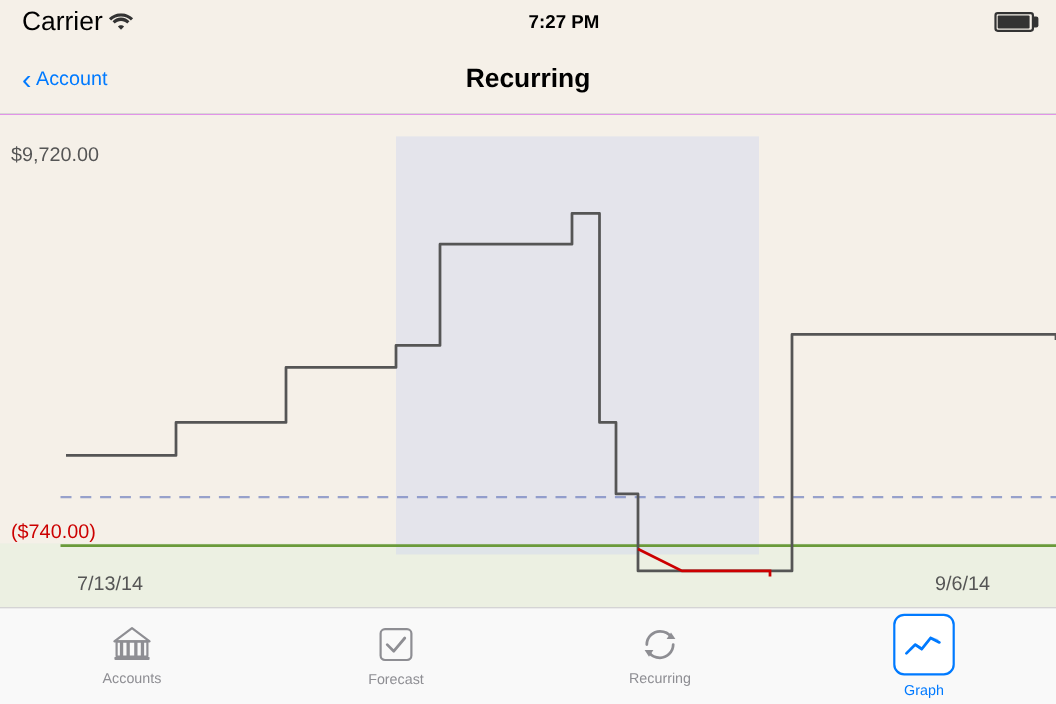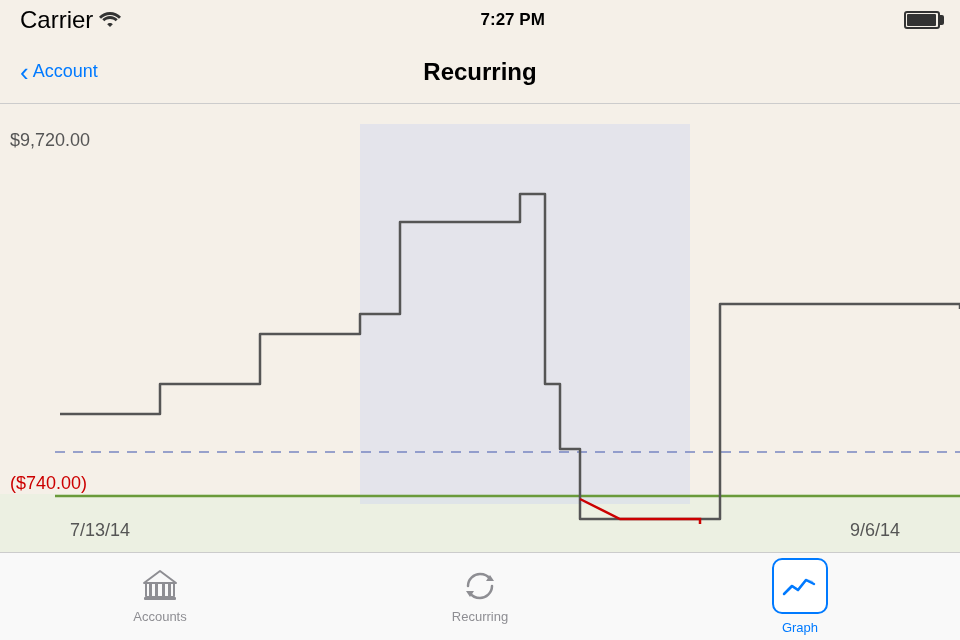--- a/index.html
+++ b/index.html
@@ -211,20 +211,28 @@
       <rect x="7" y="14" width="3" height="14" fill="#8e8e93"></rect>
       <rect x="13" y="14" width="3" height="14" fill="#8e8e93"></rect>
       <rect x="20" y="14" width="3" height="14" fill="#8e8e93"></rect>
       <rect x="26" y="14" width="3" height="14" fill="#8e8e93"></rect>
       <polygon points="18,2 2,14 34,14" fill="none" stroke="#8e8e93" stroke-width="2" stroke-linejoin="round"></polygon>
       <rect x="2" y="28" width="32" height="3" rx="1" fill="#8e8e93"></rect>
     </svg>
     <span class="tab-label">Accounts</span>
   </div>
 
+  <div class="tab-item">
+    <svg width="36" height="36" viewBox="0 0 36 36" fill="none">
+
+      <rect x="4" y="4" width="28" height="28" rx="4" fill="none" stroke="#8e8e93" stroke-width="2"></rect>
+      <polyline points="10,18 16,24 26,12" fill="none" stroke="#8e8e93" stroke-width="2.5" stroke-linecap="round" stroke-linejoin="round"></polyline>
+    </svg>
+    <span class="tab-label">Forecast</span>
+  </div>
 
   <div class="tab-item">
     <svg width="40" height="34" viewBox="0 0 40 34" fill="none">
 
       <path d="M8 17 C8 10 14 5 20 5 C24 5 28 7 30 10" fill="none" stroke="#8e8e93" stroke-width="2.5" stroke-linecap="round"></path>
       <polygon points="30,6 34,12 26,12" fill="#8e8e93"></polygon>
       <path d="M32 17 C32 24 26 29 20 29 C16 29 12 27 10 24" fill="none" stroke="#8e8e93" stroke-width="2.5" stroke-linecap="round"></path>
       <polygon points="10,28 6,22 14,22" fill="#8e8e93"></polygon>
     </svg>
     <span class="tab-label">Recurring</span>

